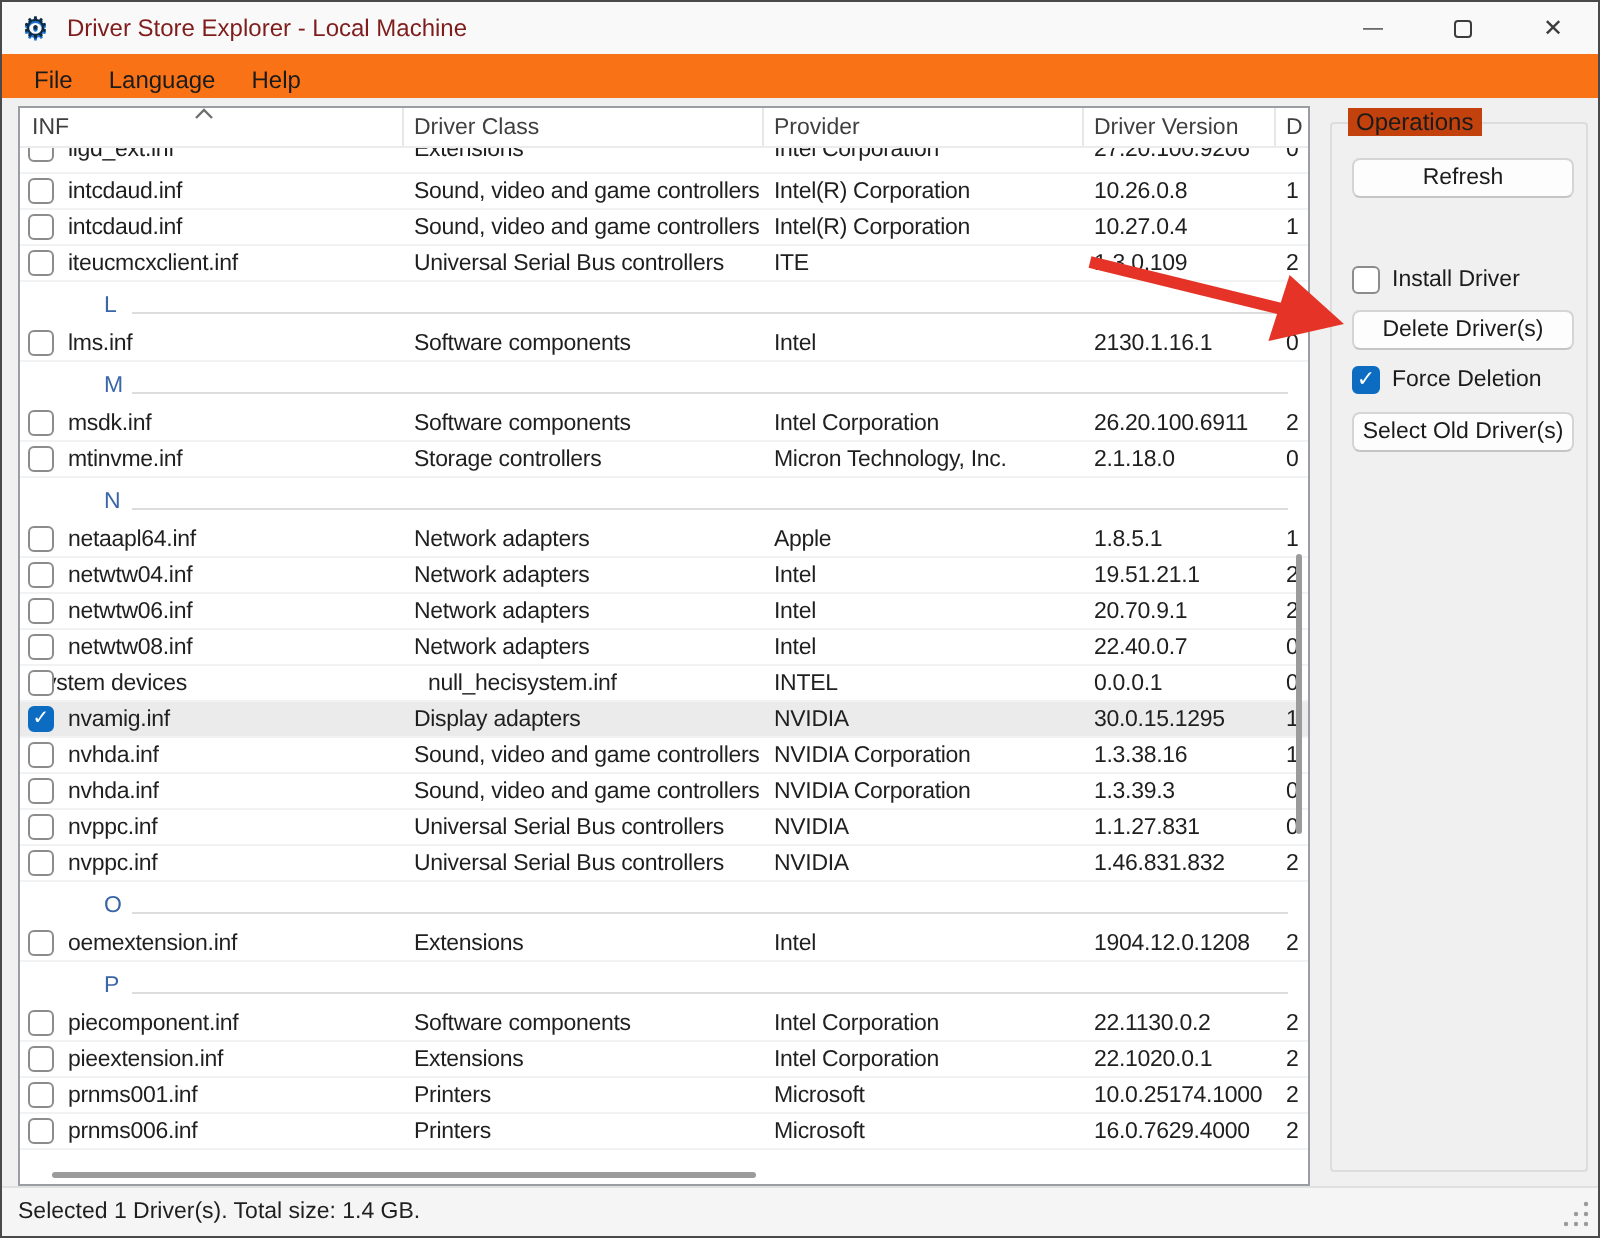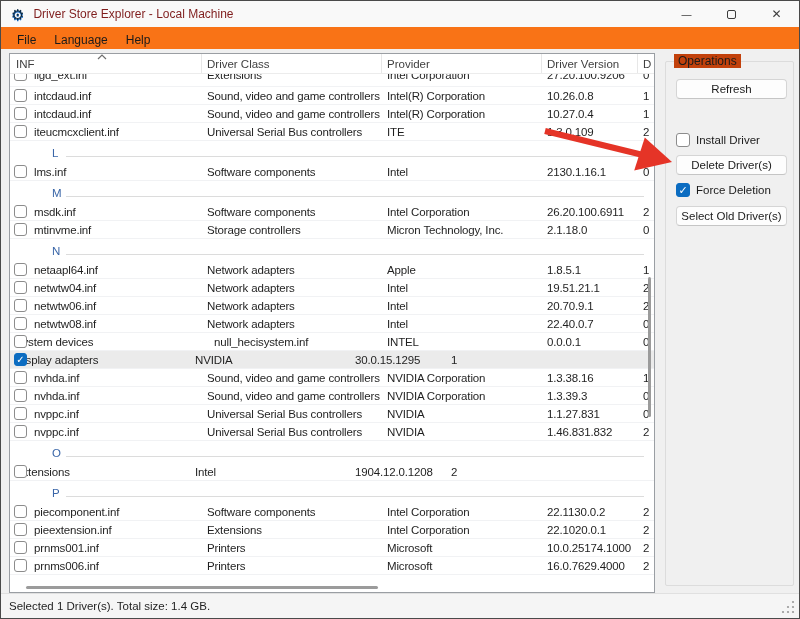--- a/index.html
+++ b/index.html
@@ -228,20 +228,21 @@
             <div class="cell c1">System devices</div>
             <div class="cell c0">null_hecisystem.inf</div>
             <div class="cell c2">INTEL</div>
             <div class="cell c3">0.0.0.1</div>
             <div class="cell c4">0</div>
           </div>
         </div>
         <div class="drow selected">
           <div class="rowinner">
             <span class="cb checked">✓</span>
+            <div class="cell c0">nvamig.inf</div>
             <div class="cell c1">Display adapters</div>
             <div class="cell c2">NVIDIA</div>
             <div class="cell c3">30.0.15.1295</div>
             <div class="cell c4">1</div>
           </div>
         </div>
         <div class="drow">
           <div class="rowinner">
             <span class="cb"></span>
             <div class="cell c0">nvhda.inf</div>
@@ -281,20 +282,21 @@
             <div class="cell c4">2</div>
           </div>
         </div>
         <div class="grow">
           <span class="gletter">O</span>
           <div class="gline"></div>
         </div>
         <div class="drow">
           <div class="rowinner">
             <span class="cb"></span>
+            <div class="cell c0">oemextension.inf</div>
             <div class="cell c1">Extensions</div>
             <div class="cell c2">Intel</div>
             <div class="cell c3">1904.12.0.1208</div>
             <div class="cell c4">2</div>
           </div>
         </div>
         <div class="grow">
           <span class="gletter">P</span>
           <div class="gline"></div>
         </div>

